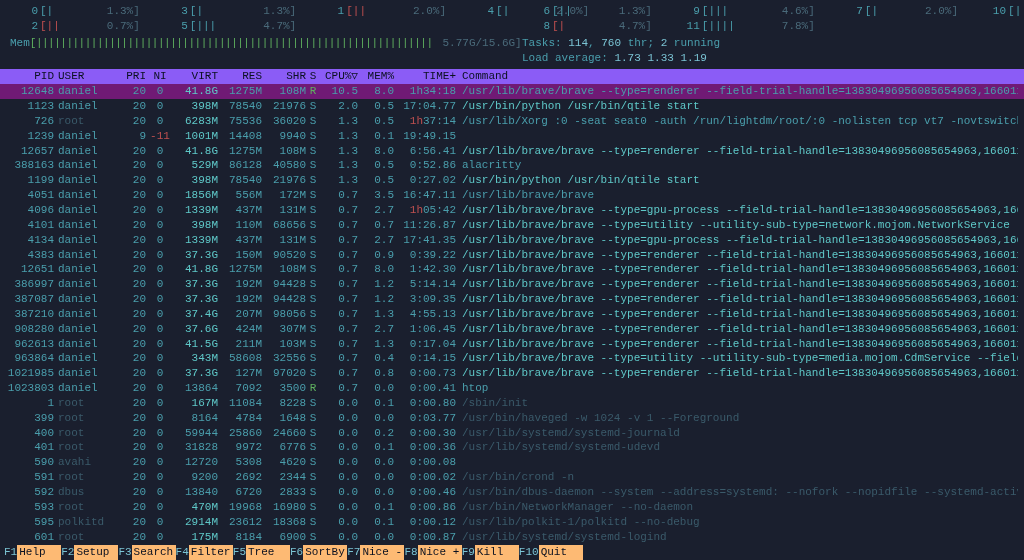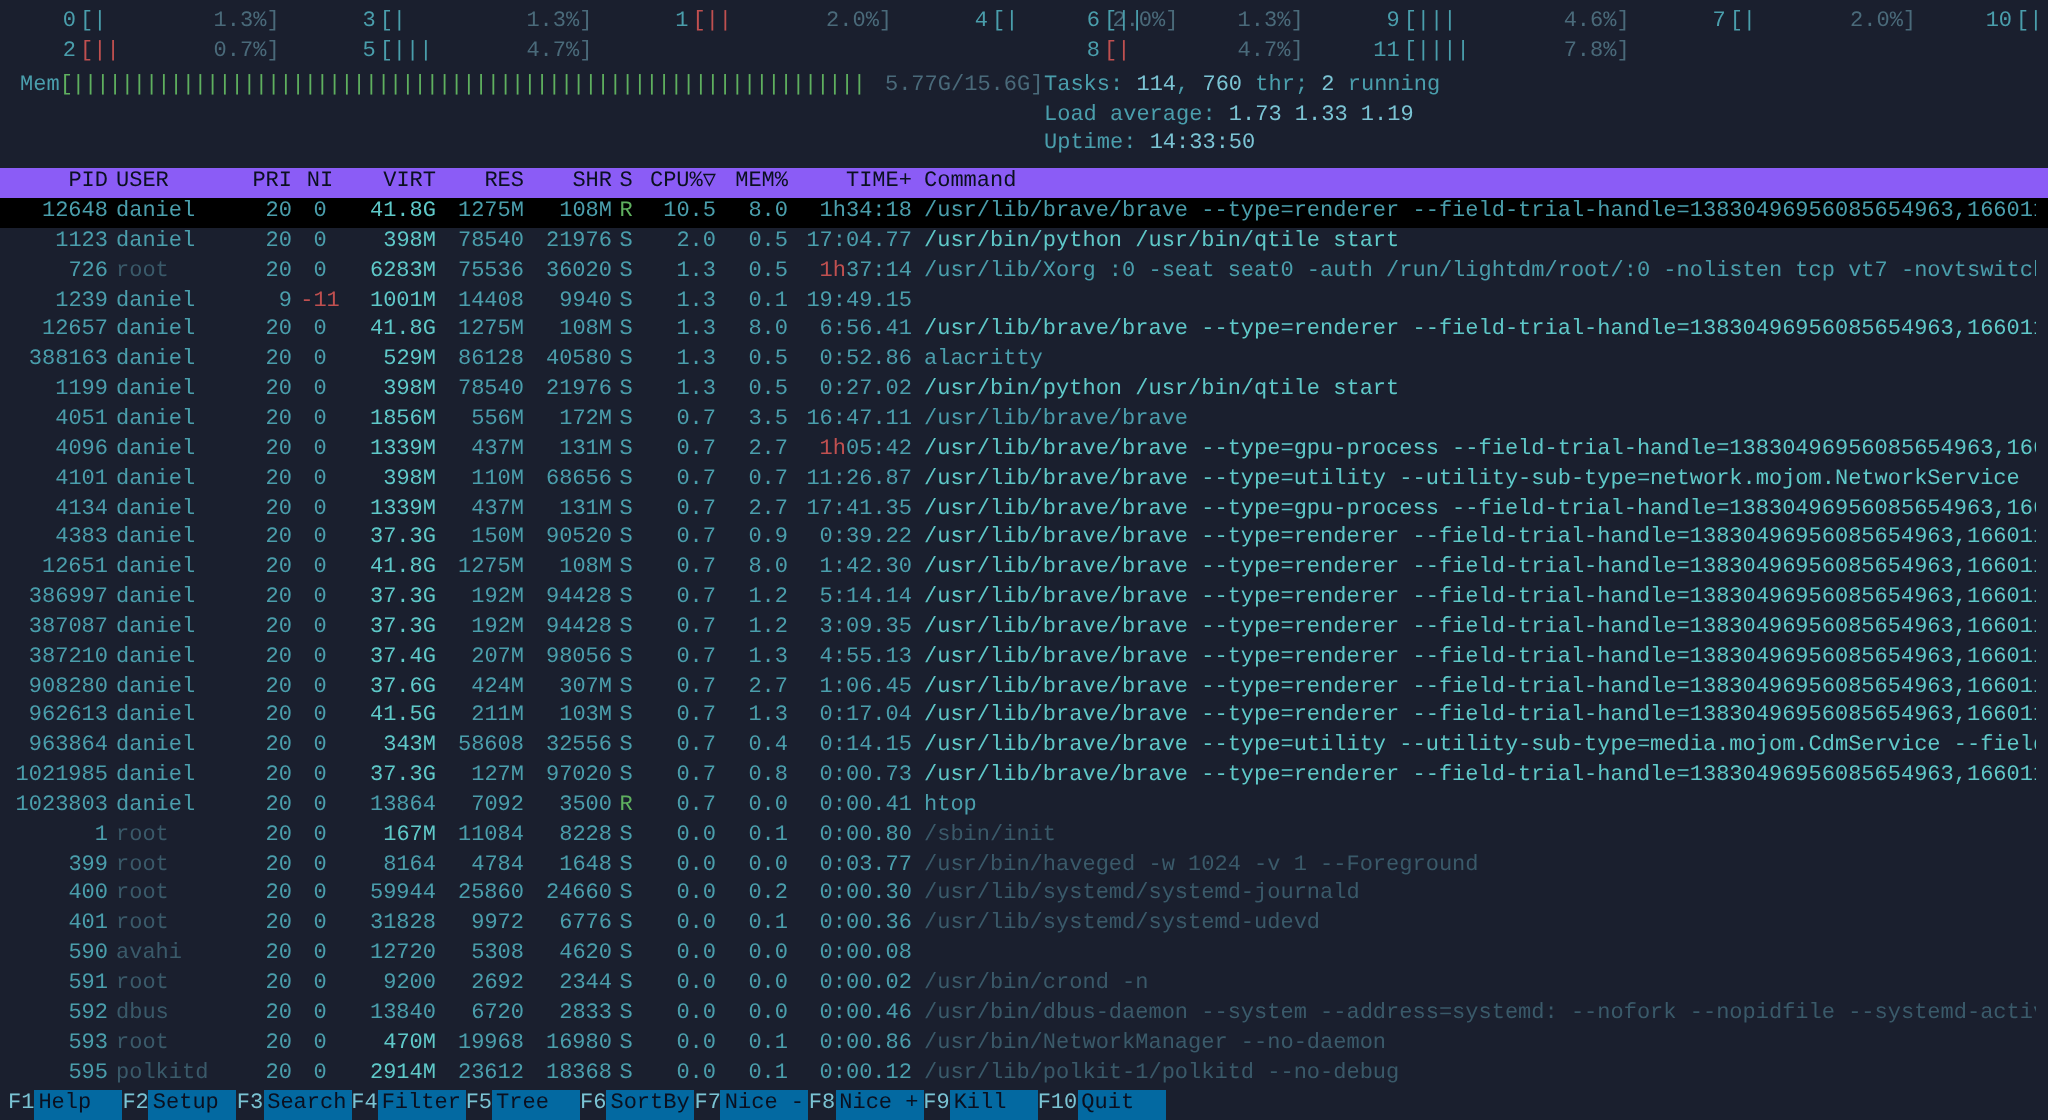--- a/index.html
+++ b/index.html
@@ -48,21 +48,21 @@
     display: flex;
     font-weight: normal;
     margin-top: 4px;
   }
   .proc-row {
     padding: 0 6px;
     display: flex;
     white-space: nowrap;
     overflow: hidden;
   }
-  .proc-row.highlighted { background: #000000; }
+  .proc-row.highlighted { background: #701a75; }
   .col-pid { width: 48px; text-align: right; }
   .col-user { width: 56px; padding-left: 4px; }
   .col-pri { width: 32px; text-align: right; }
   .col-ni { width: 28px; text-align: center; }
   .col-virt { width: 44px; text-align: right; }
   .col-res { width: 44px; text-align: right; }
   .col-shr { width: 44px; text-align: right; }
   .col-s { width: 14px; text-align: center; }
   .col-cpu { width: 38px; text-align: right; }
   .col-mem { width: 36px; text-align: right; }
@@ -77,21 +77,21 @@
   .footer {
     position: fixed;
     bottom: 0;
     left: 0;
     width: 1024px;
     background: #1a1f2e;
     display: flex;
     padding: 0 4px;
   }
   .footer .fkey { color: #7bc4d4; }
-  .footer .flabel { background: #0369a1; color: #0a1020; padding: 0 2px; margin-right: 0px; min-width: 40px; display: inline-block;}
+  .footer .flabel { background: #fdba74; color: #0a1020; padding: 0 2px; margin-right: 0px; min-width: 40px; display: inline-block;}
 </style>
 </head>
 <body>
 
 <div class="top-block">
   <div class="top-left">
     <div class="meters" id="meters-left">
         <div class="meter-cell"><span class="meter-label">0</span><span class="meter-bar"><span class="bar-fill">[|</span></span><span class="meter-val">1.3%]</span></div>
         <div class="meter-cell"><span class="meter-label">3</span><span class="meter-bar"><span class="bar-fill">[|</span></span><span class="meter-val">1.3%]</span></div>
         <div class="meter-cell"><span class="meter-label">1</span><span class="meter-bar"><span class="bar-fill-red">[||</span></span><span class="meter-val">2.0%]</span></div>
@@ -112,23 +112,20 @@
         <div class="meter-cell"><span class="meter-label">7</span><span class="meter-bar"><span class="bar-fill">[|</span></span><span class="meter-val">2.0%]</span></div>
         <div class="meter-cell"><span class="meter-label">10</span><span class="meter-bar"><span class="bar-fill">[||</span></span></div>
         <div class="meter-cell"><span class="meter-label">8</span><span class="meter-bar"><span class="bar-fill-red">[|</span></span><span class="meter-val">4.7%]</span></div>
         <div class="meter-cell"><span class="meter-label">11</span><span class="meter-bar"><span class="bar-fill">[||||</span></span><span class="meter-val">7.8%]</span></div>
       </div>
     <div class="sys-info">
       <span>Tasks: </span><span class="hl">114</span><span>, </span><span class="hl">760</span><span> thr; </span><span class="hl c-green">2</span><span> running</span>
     </div>
     <div class="sys-info">
       <span>Load average: </span><span class="hl">1.73 1.33 1.19</span>
-    </div>
-    <div class="sys-info">
-      <span>Uptime: </span><span class="hl">14:33:50</span>
     </div>
   </div>
 </div>
 
 <div class="header-row">
   <span class="col-pid">PID</span>
   <span class="col-user">USER</span>
   <span class="col-pri">PRI</span>
   <span class="col-ni">NI</span>
   <span class="col-virt">VIRT</span>

